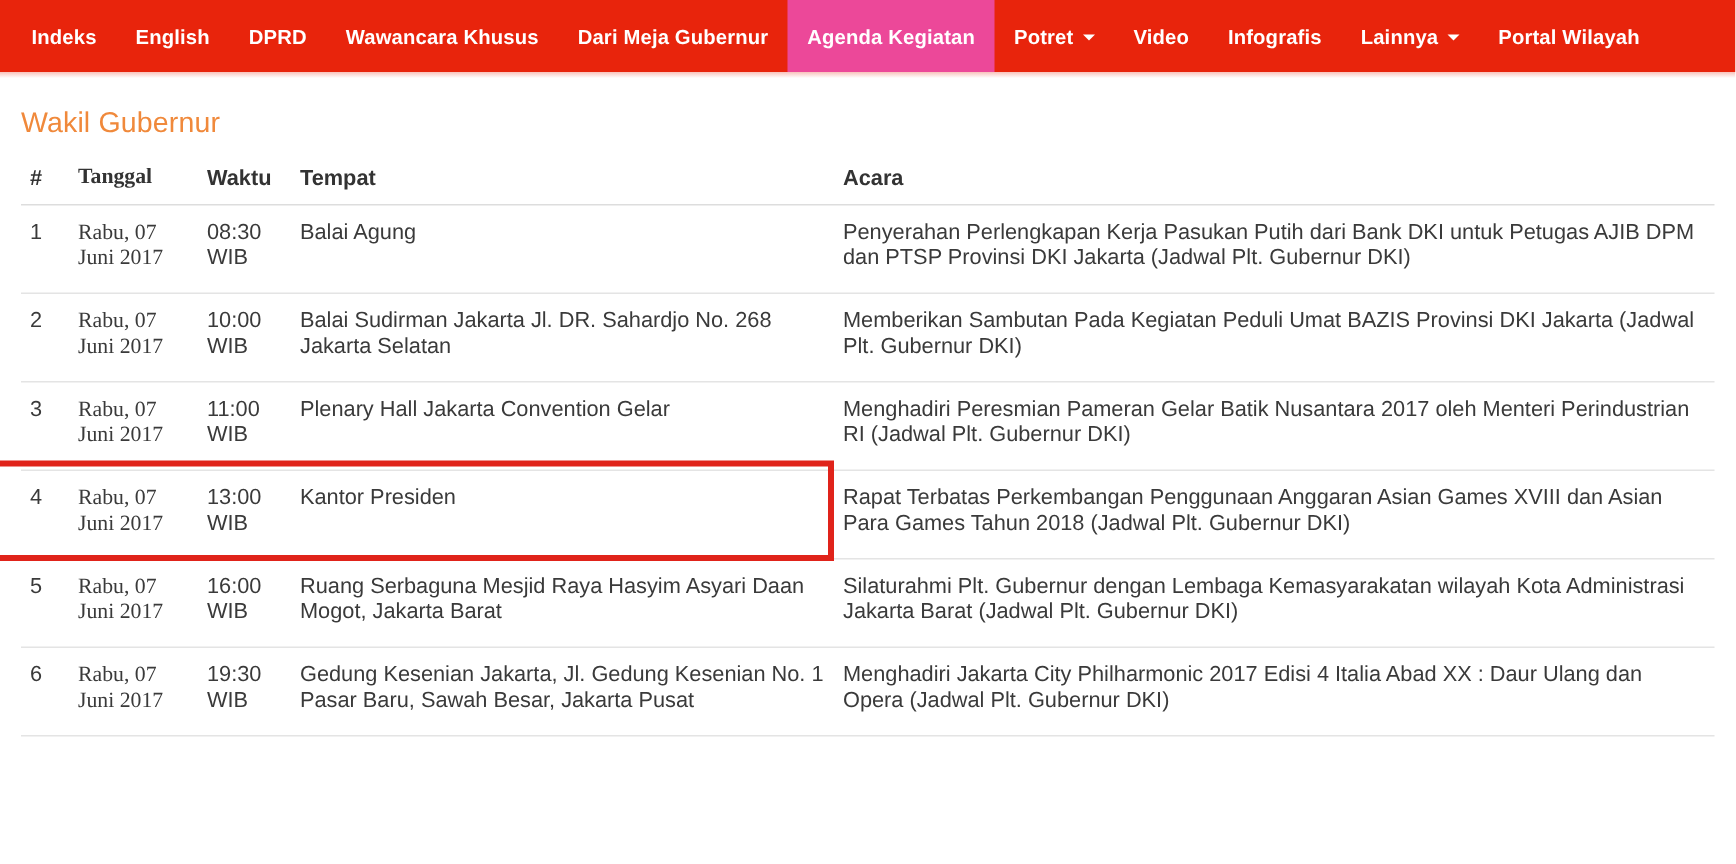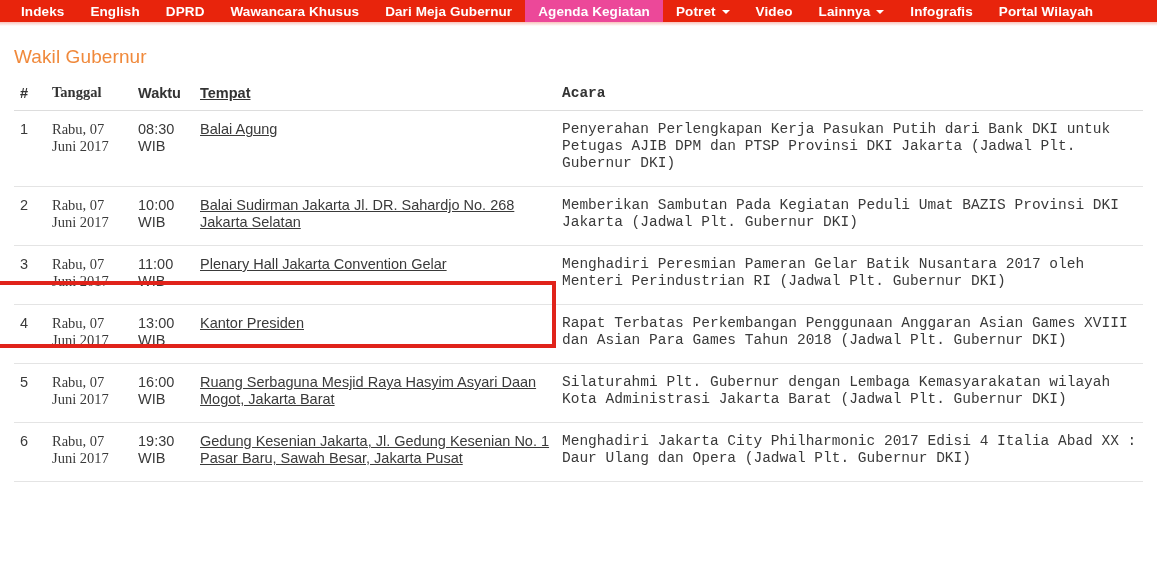--- a/index.html
+++ b/index.html
@@ -12,21 +12,21 @@
     height: 576px;
     font-family: "Liberation Sans", sans-serif;
     color: #333333;
     overflow: hidden;
     position: relative;
   }
 
   
   .navbar {
     position: relative;
-    height: 22px;
+    height: 48px;
     background: #e8240c;
     display: flex;
     align-items: stretch;
     padding-left: 8px;
     box-sizing: border-box;
     overflow: hidden;
   }
   .navbar::after {
     content: "";
     position: absolute;
@@ -99,22 +99,22 @@
     vertical-align: top;
     line-height: 17px;
     color: #3a3a3a;
   }
   table.agenda tbody tr:last-child td {
     border-bottom: 1px solid #e4e4e4;
   }
   .col-num   { width: 20px;  }
   .col-tgl   { width: 74px; font-family: Liberation Serif, serif;  }
   .col-wkt   { width: 50px;  }
-  .col-tmp   { width: 350px; text-decoration: underline; }
-  .col-acr   { width: auto; font-family: Liberation Mono, monospace;  }
+  .col-tmp   { width: 350px; }
+  .col-acr   { width: auto;  }
 
   .cell-num { color: #4a4a4a; }
 
   
   .highlight-box {
     position: absolute;
     border: 4px solid #e0231a;
     box-sizing: border-box;
     pointer-events: none;
     left: 5px;
@@ -148,25 +148,25 @@
       <span>Agenda Kegiatan</span>
     </a>
     <a class="nav-item">
       <span>Potret</span>
       <span class="caret"></span>
     </a>
     <a class="nav-item">
       <span>Video</span>
     </a>
     <a class="nav-item">
+      <span>Infografis</span>
+    </a>
+    <a class="nav-item">
       <span>Lainnya</span>
       <span class="caret"></span>
-    </a>
-    <a class="nav-item">
-      <span>Infografis</span>
     </a>
     <a class="nav-item">
       <span>Portal Wilayah</span>
     </a>
   </nav>
 <div class="nav-shadow"></div>
 
 <h1 class="page-title">Wakil Gubernur</h1>
 
 <div class="table-wrap">

